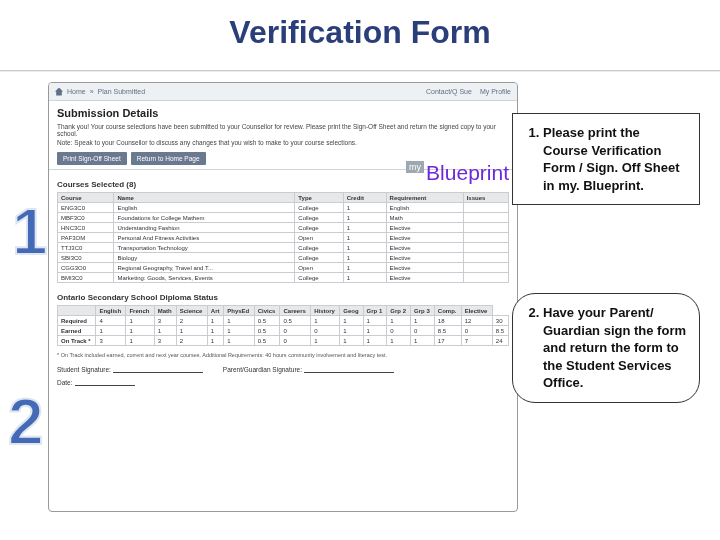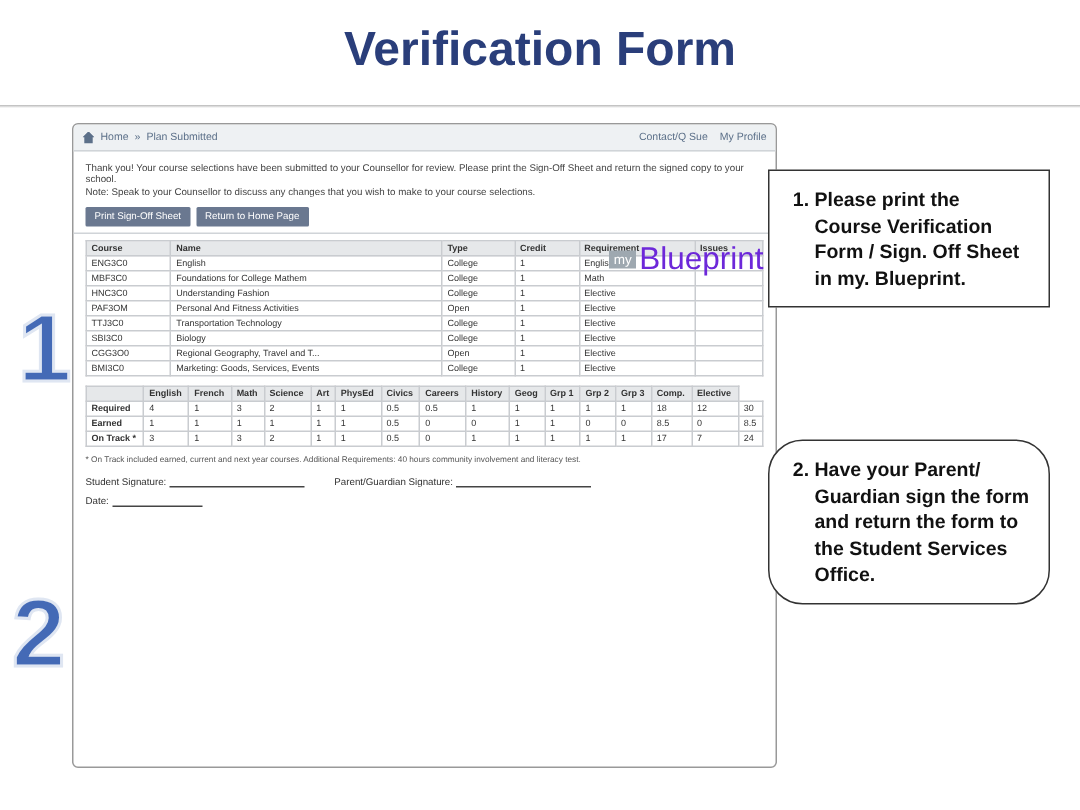--- a/index.html
+++ b/index.html
@@ -78,21 +78,21 @@
     color: #fff;
     font-size: 6.5px;
     padding: 3px 6px;
     border-radius: 1px;
   }
   .blueprint-logo {
     position: absolute;
     right: 8px;
     top: 78px;
     display: flex;
-    align-items: center;
+    align-items: flex-start;
     gap: 2px;
   }
   .blueprint-logo .my {
     font-size: 9px;
     color: #fff;
     background: #9ea8b0;
     padding: 1px 3px;
   }
   .blueprint-logo .blueprint {
     font-size: 21px;
@@ -170,34 +170,36 @@
       <span>»</span>
       <span>Plan Submitted</span>
     </div>
     <div class="shot-topbar-right">
       <span>Contact/Q Sue</span>
       <span>My Profile</span>
     </div>
   </div>
 
   <div class="sub-details">
+    <h2>Submission Details</h2>
     <p>Thank you! Your course selections have been submitted to your Counsellor for review. Please print the Sign-Off Sheet and return the signed copy to your school.</p>
     <p>Note: Speak to your Counsellor to discuss any changes that you wish to make to your course selections.</p>
     <div class="btn-row">
       <span class="mini-btn">Print Sign-Off Sheet</span>
       <span class="mini-btn">Return to Home Page</span>
     </div>
   </div>
 
   <div class="blueprint-logo">
     <span class="my">my</span>
     <span class="blueprint">Blueprint</span>
   </div>
 
   <div class="courses-selected">
+    <h3>Courses Selected (8)</h3>
     <table>
       <thead>
           <tr id="courses-head">
             <th>Course</th>
             <th>Name</th>
             <th>Type</th>
             <th>Credit</th>
             <th>Requirement</th>
             <th>Issues</th>
           </tr>
@@ -265,20 +267,21 @@
             <td>College</td>
             <td>1</td>
             <td>Elective</td>
             <td></td>
           </tr>
         </tbody>
     </table>
   </div>
 
   <div class="diploma-status">
+    <h3>Ontario Secondary School Diploma Status</h3>
     <table>
       <thead>
           <tr id="diploma-head">
             <th></th>
             <th>English</th>
             <th>French</th>
             <th>Math</th>
             <th>Science</th>
             <th>Art</th>
             <th>PhysEd</th>

